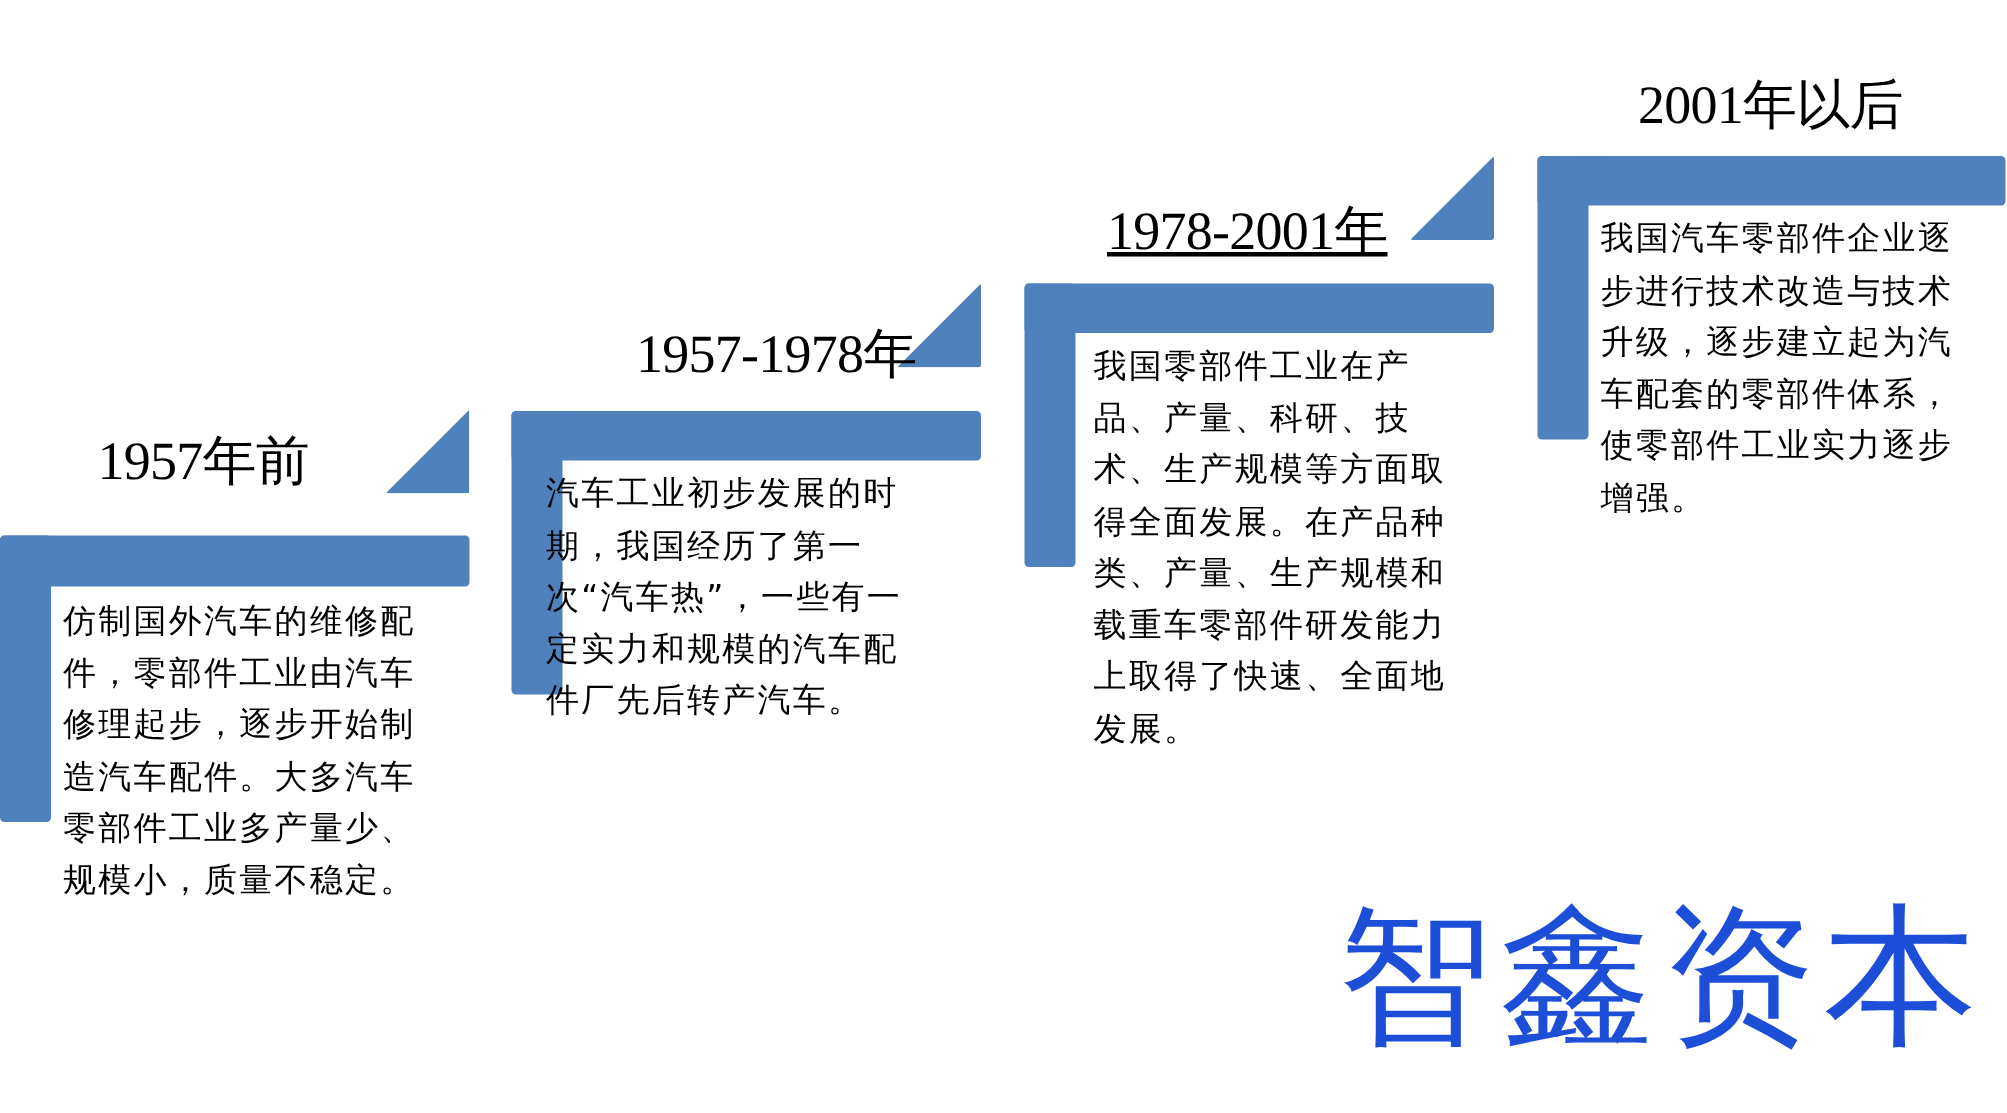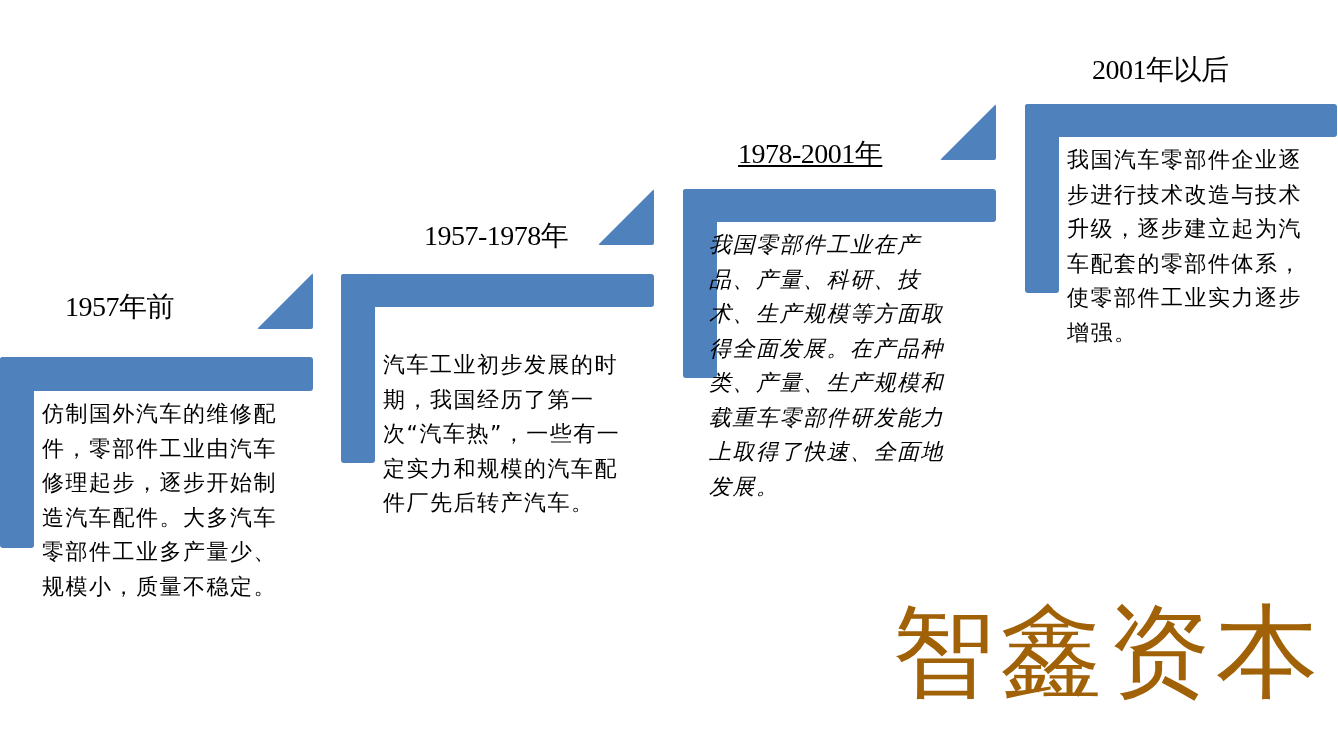--- a/index.html
+++ b/index.html
@@ -23,65 +23,65 @@
     .triangle {
       position: absolute;
       width: 56px;
       height: 56px;
       background: #4f81bd;
       clip-path: polygon(100% 0, 100% 100%, 0 100%);
       border-radius: 2px;
     }
     .period-label {
       position: absolute;
-      font-size: 28px;
+      font-size: 36px;
       line-height: 32px;
       white-space: nowrap;
       letter-spacing: -0.5px;
     }
     .period-text {
       position: absolute;
       font-family: "DejaVu Sans", "Liberation Sans", sans-serif;
       font-size: 22px;
       line-height: 34.5px;
       width: 240px;
       word-break: break-all;
       letter-spacing: 1.5px;
     }
     .watermark {
       position: absolute;
       left: 892px;
       top: 592px;
       font-family: "DejaVu Sans", "Liberation Sans", sans-serif;
       font-size: 102px;
       line-height: 120px;
-      color: #a16207;
+      color: #1d4ed8;
       letter-spacing: 6px;
       white-space: nowrap;
     }
   </style>
 </head>
 <body>
 
 <div class="triangle" style="left:257px; top:273px;"></div>
 <div class="shape" style="left:0px; top:357px; width:313px; height:34px;"></div>
 <div class="shape" style="left:0px; top:357px; width:34px; height:191px;"></div>
 <div class="period-label" style="left:65px; top:291px;">1957年前</div>
 <div class="period-text" style="left:42px; top:397px;font-family:Liberation Serif, serif;">仿制国外汽车的维修配件，零部件工业由汽车修理起步，逐步开始制造汽车配件。大多汽车零部件工业多产量少、规模小，质量不稳定。</div>
 
 <div class="triangle" style="left:598px; top:189px;"></div>
 <div class="shape" style="left:341px; top:274px; width:313px; height:33px;"></div>
 <div class="shape" style="left:341px; top:274px; width:34px; height:189px;"></div>
 <div class="period-label" style="left:424px; top:220px;">1957-1978年</div>
-<div class="period-text" style="left:383px; top:313px;margin-top:35px;">汽车工业初步发展的时期，我国经历了第一次“汽车热”，一些有一定实力和规模的汽车配件厂先后转产汽车。</div>
+<div class="period-text" style="left:364px; top:313px;">汽车工业初步发展的时期，我国经历了第一次“汽车热”，一些有一定实力和规模的汽车配件厂先后转产汽车。</div>
 
 <div class="triangle" style="left:940px; top:104px;"></div>
 <div class="shape" style="left:683px; top:189px; width:313px; height:33px;"></div>
 <div class="shape" style="left:683px; top:189px; width:34px; height:189px;"></div>
 <div class="period-label" style="left:738px; top:138px;text-decoration:underline;">1978-2001年</div>
-<div class="period-text" style="left:709px; top:228px;font-style:italic;">我国零部件工业在产品、产量、科研、技术、生产规模等方面取得全面发展。在产品种类、产量、生产规模和载重车零部件研发能力上取得了快速、全面地发展。</div>
+<div class="period-text" style="left:729px; top:228px;">我国零部件工业在产品、产量、科研、技术、生产规模等方面取得全面发展。在产品种类、产量、生产规模和载重车零部件研发能力上取得了快速、全面地发展。</div>
 
 <div class="shape" style="left:1025px; top:104px; width:312px; height:33px;"></div>
 <div class="shape" style="left:1025px; top:104px; width:34px; height:189px;"></div>
 <div class="period-label" style="left:1092px; top:54px;">2001年以后</div>
 <div class="period-text" style="left:1067px; top:143px;">我国汽车零部件企业逐步进行技术改造与技术升级，逐步建立起为汽车配套的零部件体系，使零部件工业实力逐步增强。</div>
 
 <div class="watermark">智鑫资本</div>
 
 </body></html>

